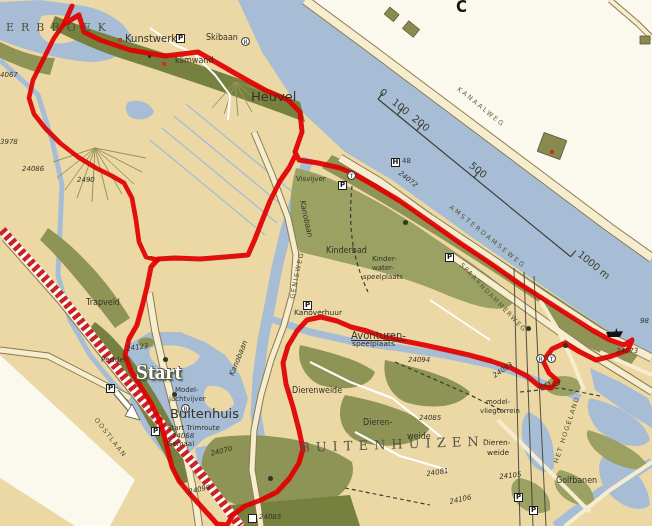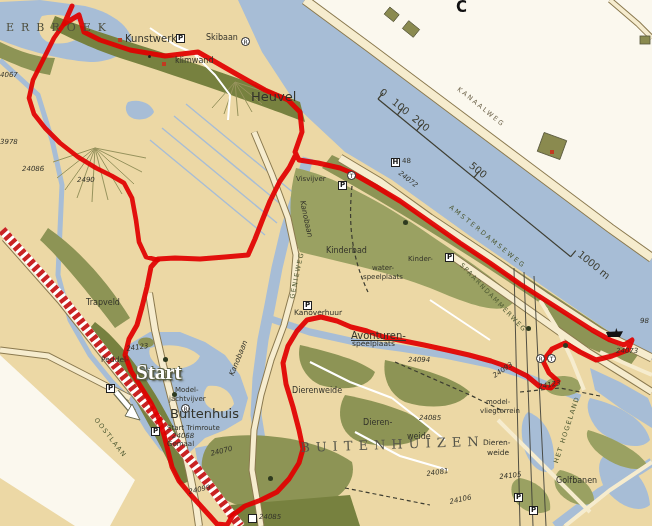--- a/index.html
+++ b/index.html
@@ -271,21 +271,21 @@
       <div class="lbl" style="left: 460px; top: 86px; font-size: 6.5px; transform: rotate(39deg); letter-spacing: 2px; color: rgb(107, 97, 72);">KANAALWEG</div>
       <div class="lbl" style="left: 402px; top: 158px; font-size: 7px;">48</div>
       <div class="lbl" style="left: 401px; top: 170px; font-size: 7px; transform: rotate(38deg); font-style: italic;">24072</div>
       <div class="lbl" style="left: 452px; top: 204px; font-size: 6.5px; transform: rotate(39deg); letter-spacing: 2.2px; color: rgb(79, 90, 51);">AMSTERDAMSEWEG</div>
       <div class="lbl" style="left: 463px; top: 262px; font-size: 6.5px; transform: rotate(46deg); letter-spacing: 1.5px; color: rgb(79, 90, 51);">SPAARNDAMMERWEG</div>
       <div class="lbl" style="left: 306px; top: 200px; font-size: 7.5px; transform: rotate(78deg); font-style: italic;">Kanobaan</div>
       <div class="lbl" style="left: 228px; top: 374px; font-size: 7.5px; transform: rotate(-68deg); font-style: italic;">Kanobaan</div>
       <div class="lbl" style="left: 289px; top: 298px; font-size: 6.5px; transform: rotate(-78deg); letter-spacing: 1.5px; color: rgb(79, 90, 51);">GENIEWEG</div>
       <div class="lbl" style="left: 296px; top: 176px; font-size: 7px;">Visvijver</div>
       <div class="lbl" style="left: 326px; top: 247px; font-size: 8px;">Kinderbad</div>
-      <div class="lbl" style="left: 372px; top: 256px; font-size: 7px; margin-left: 36px;">Kinder-</div>
+      <div class="lbl" style="left: 372px; top: 256px; font-size: 7px;">Kinder-</div>
       <div class="lbl" style="left: 372px; top: 265px; font-size: 7px;">water-</div>
       <div class="lbl" style="left: 363px; top: 274px; font-size: 7px;">speelplaats</div>
       <div class="lbl" style="left: 294px; top: 309px; font-size: 7.5px;">Kanoverhuur</div>
       <div class="lbl" style="left: 351px; top: 331px; font-size: 10px; text-decoration: underline;">Avonturen-</div>
       <div class="lbl" style="left: 352px; top: 340px; font-size: 7.5px;">speelplaats</div>
       <div class="lbl" style="left: 292px; top: 387px; font-size: 8px;">Dierenweide</div>
       <div class="lbl" style="left: 363px; top: 419px; font-size: 8px;">Dieren-</div>
       <div class="lbl" style="left: 407px; top: 433px; font-size: 8px;">weide</div>
       <div class="lbl serif" style="left: 300px; top: 441px; font-size: 13px; transform: rotate(-2deg); letter-spacing: 6px; color: rgb(85, 85, 74);">BUITENHUIZEN</div>
       <div class="lbl" style="left: 486px; top: 399px; font-size: 7px;">model-</div>

